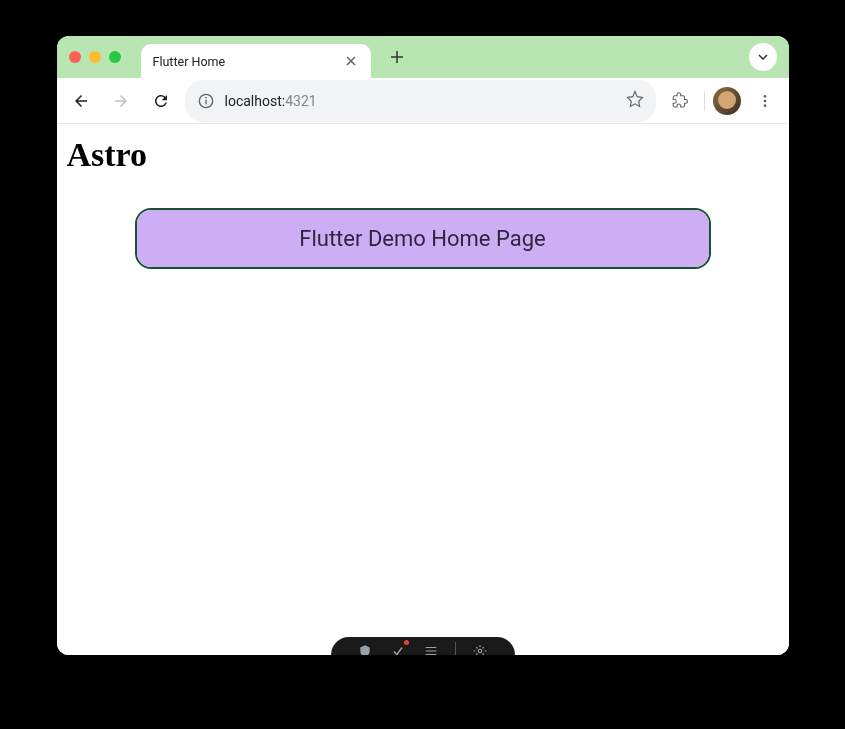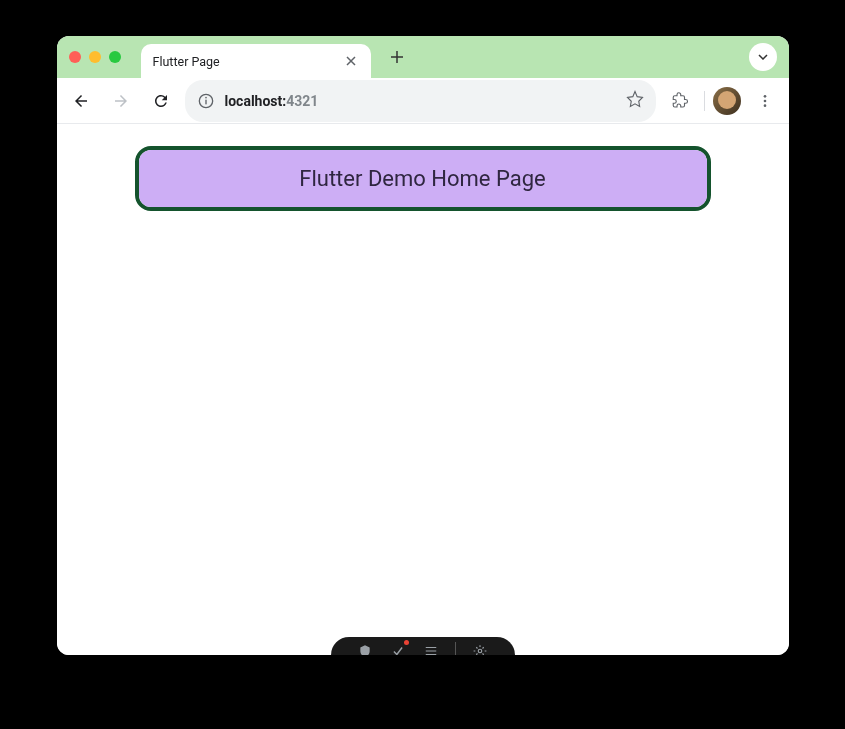--- a/index.html
+++ b/index.html
@@ -119,21 +119,20 @@
     }
     .url-container {
       flex: 1;
       background: #f1f3f4;
       border-radius: 18px;
       height: 42px;
       display: flex;
       align-items: center;
       padding: 0 12px;
       gap: 10px;
-      font-weight: bold;
     }
     .site-info-icon {
       width: 18px;
       height: 18px;
       display: flex;
       align-items: center;
       justify-content: center;
       color: #5f6368;
     }
     .url-text {
@@ -189,21 +188,21 @@
     .astro-heading {
       font-family: Georgia, "Times New Roman", serif;
       font-weight: bold;
       font-size: 34px;
       color: #000;
       padding: 12px 10px;
     }
     .card {
       width: 576px;
       margin: 22px auto 0;
-      border: 4px solid #14532d;
+      border: 2px solid #14532d;
       border-radius: 16px;
       overflow: hidden;
       position: relative;
     }
     .card-header {
       background: #cdaef5;
       padding: 16px 0;
       text-align: center;
     }
     .card-title {
@@ -289,21 +288,21 @@
 <body>
 
 <div class="browser-window">
   <div class="tab-bar">
     <div class="traffic-lights">
       <div class="traffic-light tl-red"></div>
       <div class="traffic-light tl-yellow"></div>
       <div class="traffic-light tl-green"></div>
     </div>
     <div class="tab">
-      <span class="tab-title">Flutter Page</span>
+      <span class="tab-title">Flutter Home</span>
       <span class="tab-close">
         <svg width="10" height="10" viewBox="0 0 10 10">
             <path d="M1 1 L9 9 M9 1 L1 9" stroke="currentColor" stroke-width="1.5" fill="none"></path>
           </svg>
       </span>
     </div>
     <div class="new-tab">
       <svg width="14" height="14" viewBox="0 0 14 14">
           <path d="M7 1 V13 M1 7 H13" stroke="#333" stroke-width="1.5" fill="none"></path>
         </svg>
@@ -360,20 +359,21 @@
     <div class="menu-icon">
       <svg width="16" height="16" viewBox="0 0 24 24">
           <circle cx="12" cy="5" r="2" fill="#5f6368"></circle>
           <circle cx="12" cy="12" r="2" fill="#5f6368"></circle>
           <circle cx="12" cy="19" r="2" fill="#5f6368"></circle>
         </svg>
     </div>
   </div>
 
   <div class="content">
+    <h1 class="astro-heading">Astro</h1>
 
     <div class="card">
       <div class="card-header">
         <div class="card-title">Flutter Demo Home Page</div>
       </div>
     </div>
 
     <div class="dock">
       <div class="dock-item">
         <svg width="14" height="14" viewBox="0 0 24 24">

